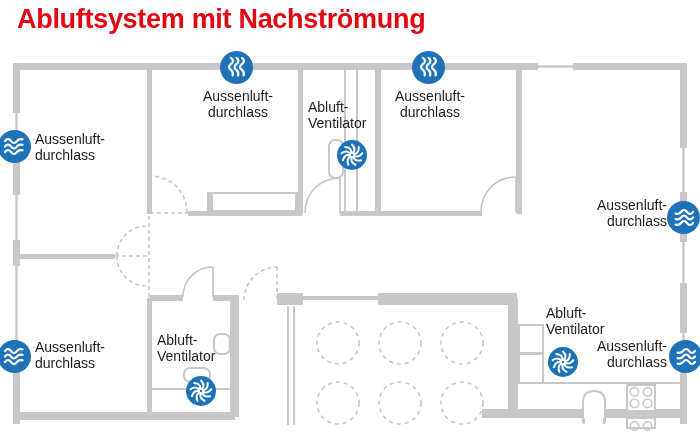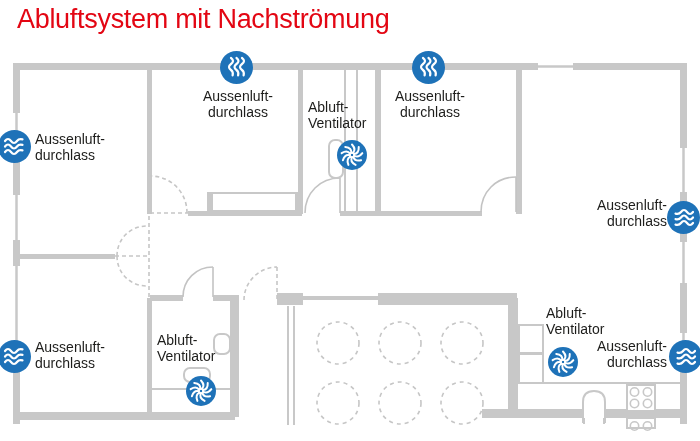--- a/index.html
+++ b/index.html
@@ -2,21 +2,21 @@
 <html style="--accent-red: #e30613; --icon-blue: #1e72b8; --wall-gray: #c8c8c8; --text-dark: #1d1d1b;"><head>
 <meta charset="utf-8">
 <style>
   html,body{margin:0;padding:0;background:#fff;}
   #canvas{
     position:relative;width:700px;height:441px;overflow:hidden;background:#fff;
     font-family:"Liberation Sans",sans-serif;
   }
   #title{
     position:absolute;left:17px;top:4px;margin:0;
-    font-size:27px;font-weight:normal;letter-spacing:-0.3px;
+    font-size:27px;font-weight:bold;letter-spacing:-0.3px;
     color:var(--accent-red,#e30613);white-space:nowrap;
   }
   .plan-svg{position:absolute;left:0;top:0;width:700px;height:441px;}
   .wall{fill:var(--wall-gray,#c8c8c8);}
   .thin{stroke:var(--wall-gray,#c8c8c8);stroke-width:2.5;fill:none;}
   .thin2{stroke:var(--wall-gray,#c8c8c8);stroke-width:2;fill:none;}
   .thinwall{stroke:var(--wall-gray,#c8c8c8);stroke-width:4;fill:none;}
   .door{stroke:#c3c3c3;stroke-width:1.6;fill:none;}
   .dash{stroke:#c6c6c6;stroke-width:1.6;fill:none;stroke-dasharray:4 3;}
   .dashcircle{stroke:#c6c6c6;stroke-width:1.6;fill:none;stroke-dasharray:4 4;}

